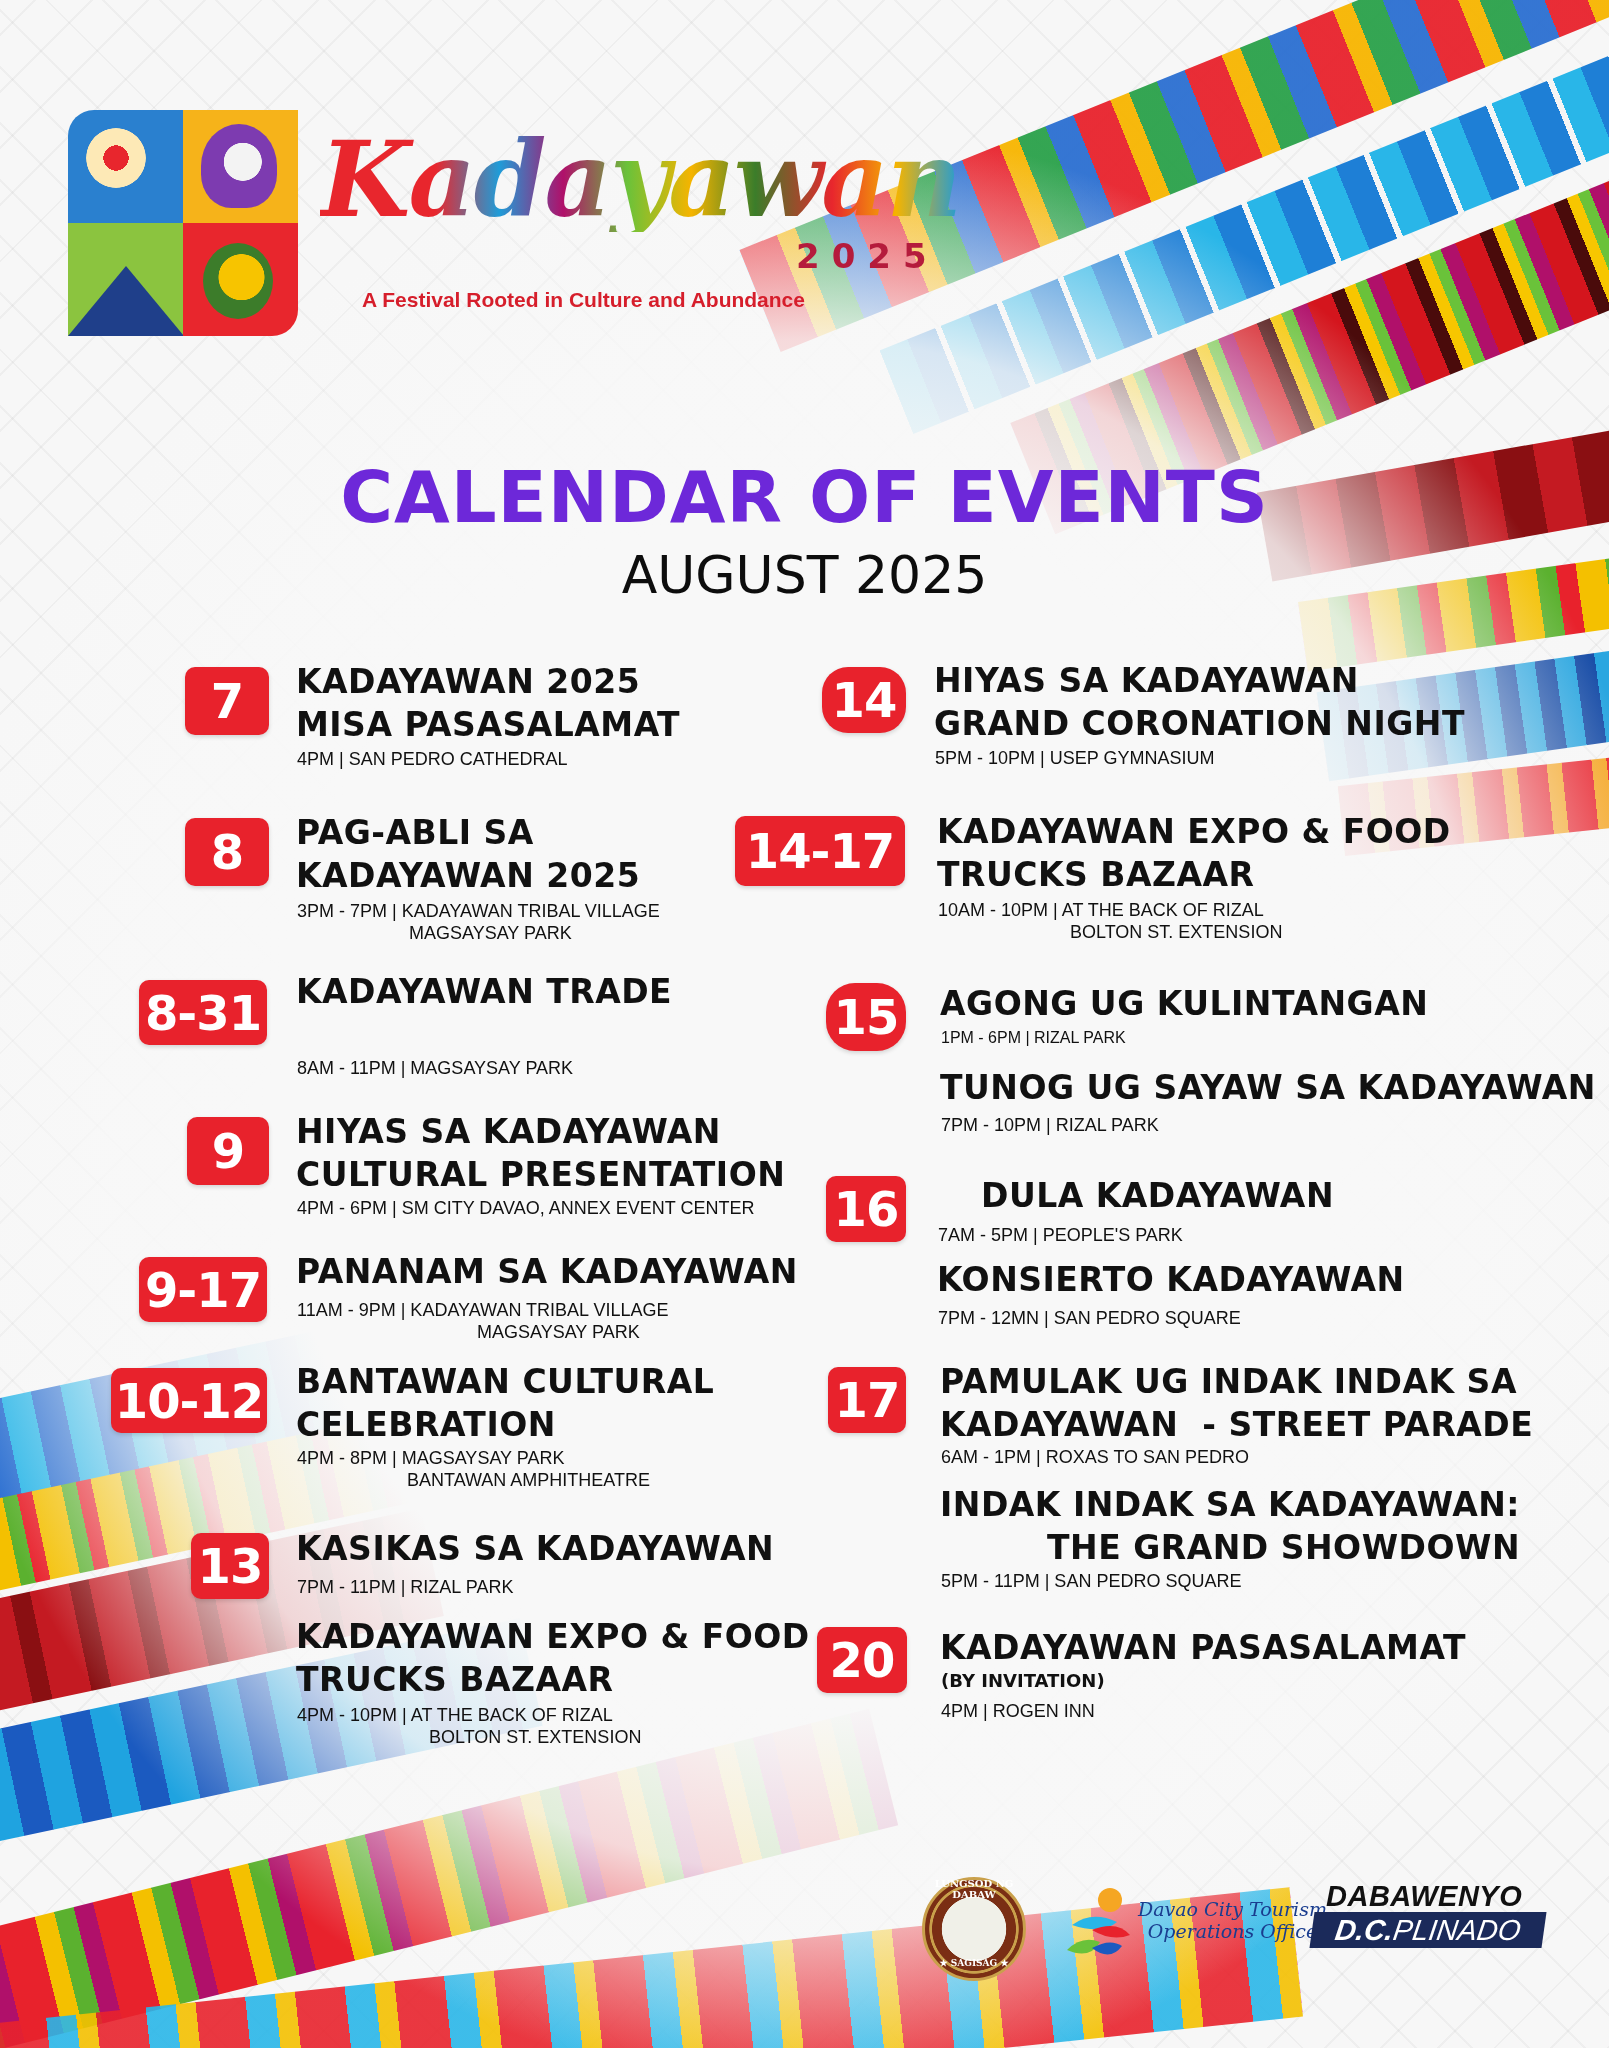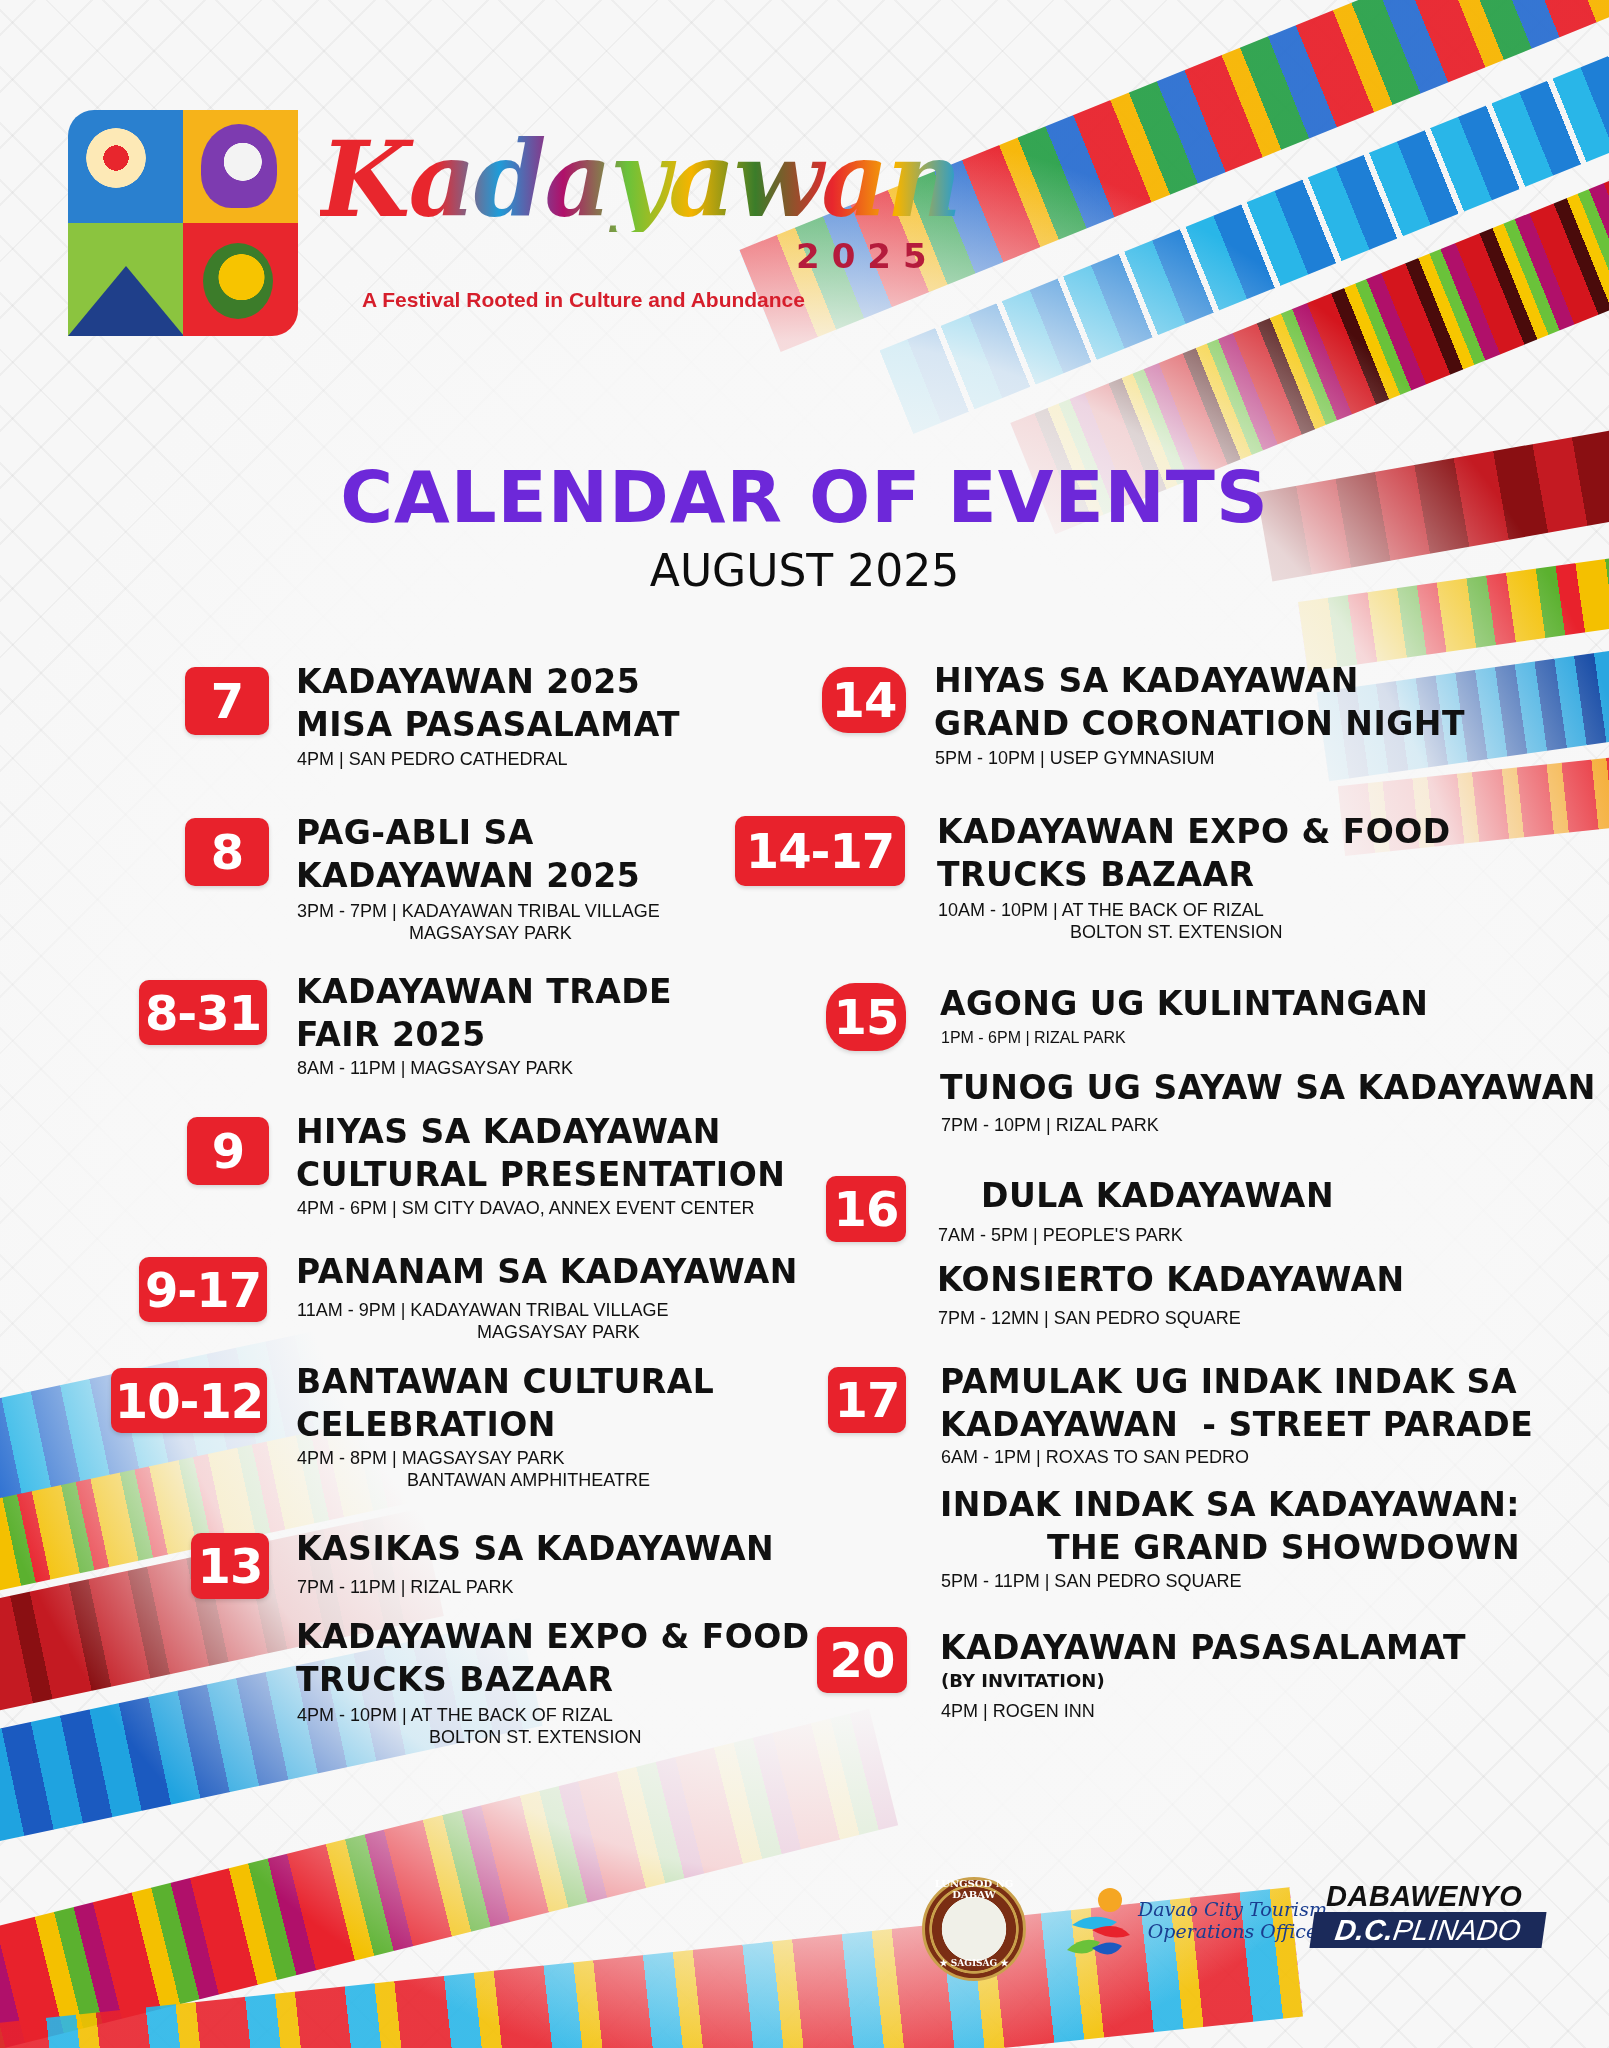--- a/index.html
+++ b/index.html
@@ -88,21 +88,21 @@
       color: #d61e2b;
     }
 
     .title {
       position: absolute; left: 0; right: 0; top: 455px; text-align: center;
       font-family: "DejaVu Sans", sans-serif; font-weight: bold;
       font-size: 72px; letter-spacing: 1px; color: #6d28d9;
     }
     .subtitle {
       position: absolute; left: 0; right: 0; top: 545px; text-align: center;
-      font-family: "DejaVu Sans", sans-serif; font-size: 44px; color: #0d0d0d;
+      font-family: "DejaVu Sans", sans-serif; font-size: 52px; color: #0d0d0d;
     }
     .badge {
       position: absolute; background: #e8222c; color: #fff; border-radius: 10px;
       font-family: "DejaVu Sans", sans-serif; font-weight: bold; font-size: 48px;
       display: flex; align-items: center; justify-content: center;
       box-shadow: 0 2px 4px rgba(0,0,0,.15); letter-spacing: -1px;
     }
     .etitle {
       position: absolute; font-family: "DejaVu Sans", sans-serif; font-weight: bold;
       font-size: 33px; line-height: 43px; color: #111; white-space: nowrap; letter-spacing: 0.5px;
@@ -206,21 +206,20 @@
       <div>KADAYAWAN 2025</div>
   </div>
   <div class="edetail" style="left:297px;top:900px;">
     <span>3PM - 7PM | KADAYAWAN TRIBAL VILLAGE</span>
     <span class="l2" style="padding-left:112px;">MAGSAYSAY PARK</span>
   </div>
 
   <div class="badge" style="left:139px;top:980px;width:128px;height:65px;">8-31</div>
   <div class="etitle" style="left:296px;top:970px;">
     <div>KADAYAWAN TRADE</div>
-      <div>FAIR 2025</div>
   </div>
   <div class="edetail" style="left:297px;top:1057px;">8AM - 11PM | MAGSAYSAY PARK</div>
 
   <div class="badge" style="left:187px;top:1117px;width:82px;height:68px;">9</div>
   <div class="etitle" style="left:296px;top:1110px;">
     <div>HIYAS SA KADAYAWAN</div>
       <div>CULTURAL PRESENTATION</div>
   </div>
   <div class="edetail" style="left:297px;top:1197px;">4PM - 6PM | SM CITY DAVAO, ANNEX EVENT CENTER</div>
 

